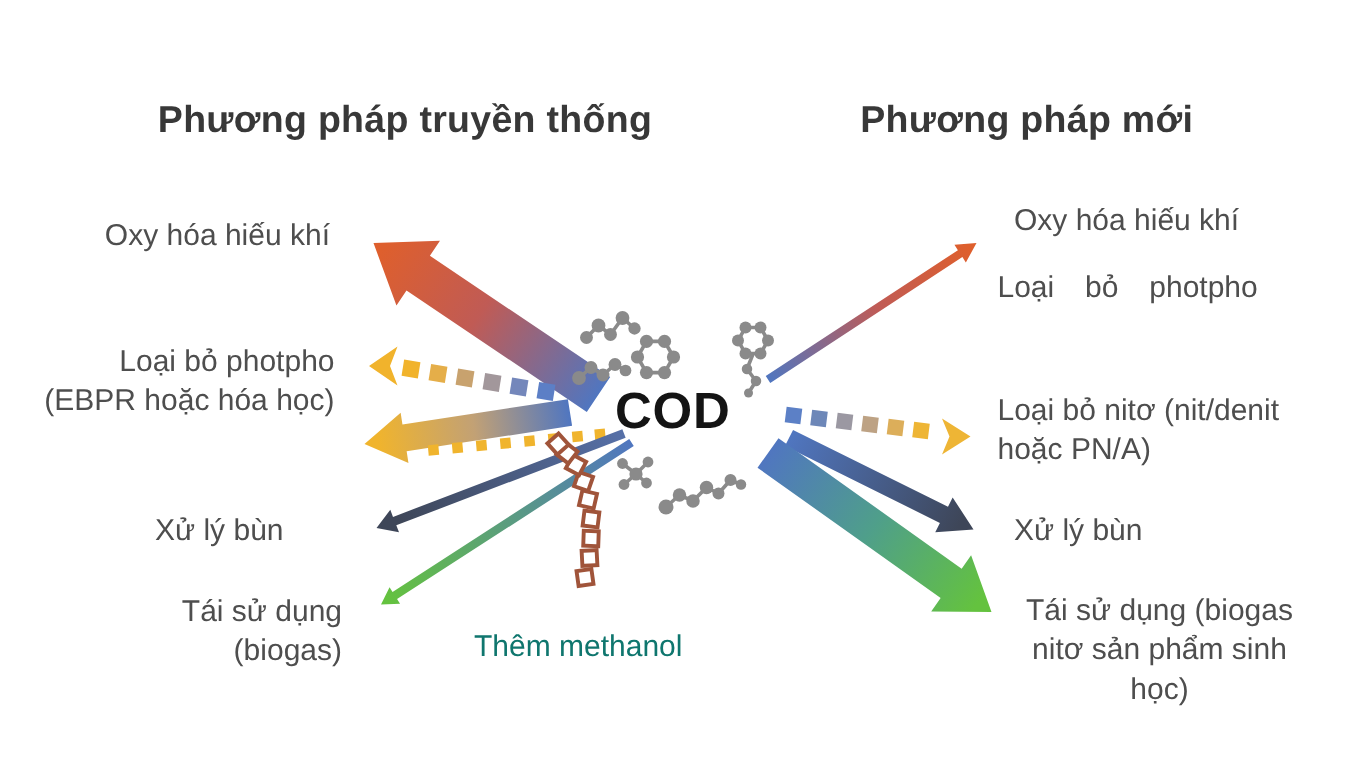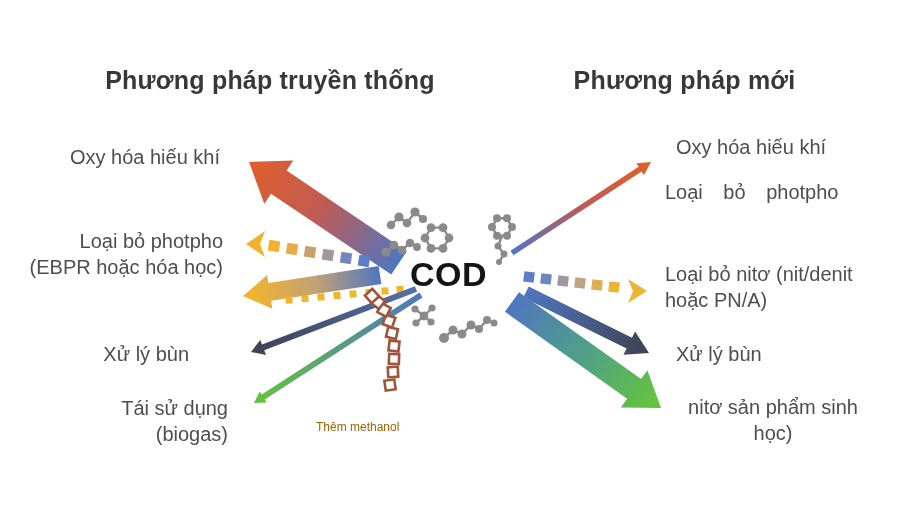--- a/index.html
+++ b/index.html
@@ -15,21 +15,21 @@
   .lbl{
     position:absolute;font-size:20px;color:#4e4e4e;line-height:1.32;
   }
   .lbl.right-align{text-align:right;}
   .lbl.center-align{text-align:center;}
   .justify-line{display:block;word-spacing:15px;}
   .cod{
     position:absolute;left:410px;top:255px;font-size:34px;font-weight:bold;
     color:#141414;letter-spacing:.5px;text-align:center;
   }
-  .methanol{position:absolute;left:316px;top:420px;font-size:12px;color:#a16207;}
+  .methanol{position:absolute;left:316px;top:420px;font-size:20px;color:#0f766e;}
 </style>
 </head>
 <body>
 
 <div class="stage">
 
   <svg class="diagram-svg" width="900" height="506" viewBox="0 0 900 506">
     <defs>
       <linearGradient id="gA" gradientUnits="userSpaceOnUse" x1="399" y1="263" x2="255" y2="166">
         <stop offset="0" stop-color="#5076c0"></stop>
@@ -212,17 +212,18 @@
   </div>
 
   <div class="lbl" style="left:665px;top:261px;width:225px;">
     <span style="display:block;">Loại bỏ nitơ (nit/denit</span>
     <span style="display:block;">hoặc PN/A)</span>
   </div>
 
   <div class="lbl" style="left:676px;top:341px;width:150px;">Xử lý bùn</div>
 
   <div class="lbl center-align" style="left:648px;top:394px;width:250px;">
+    <span style="display:block;">Tái sử dụng (biogas</span>
     <span style="display:block;">nitơ sản phẩm sinh</span>
     <span style="display:block;">học)</span>
   </div>
 
 </div>
 
 </body></html>

